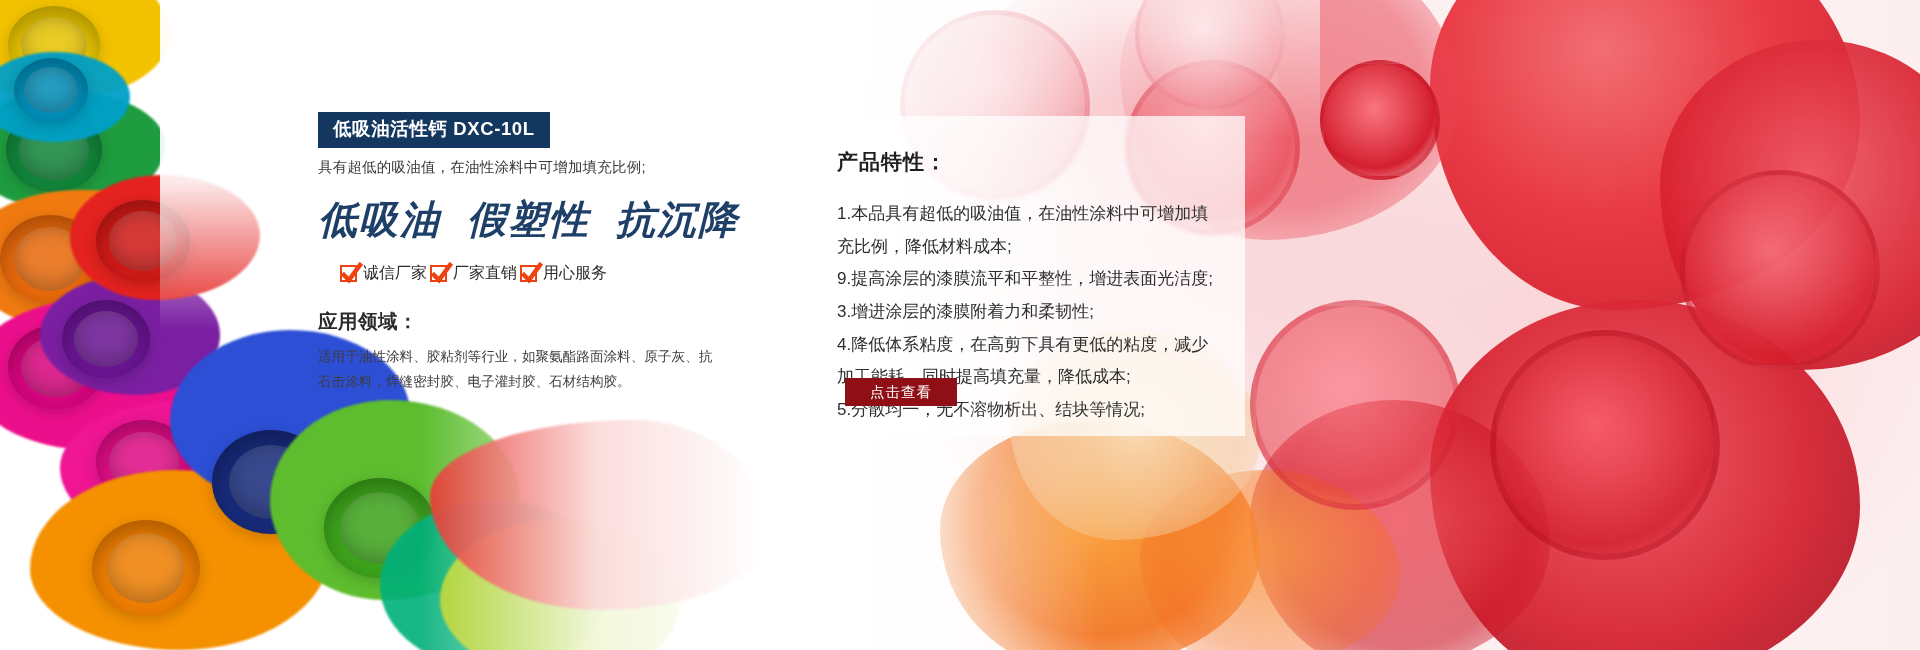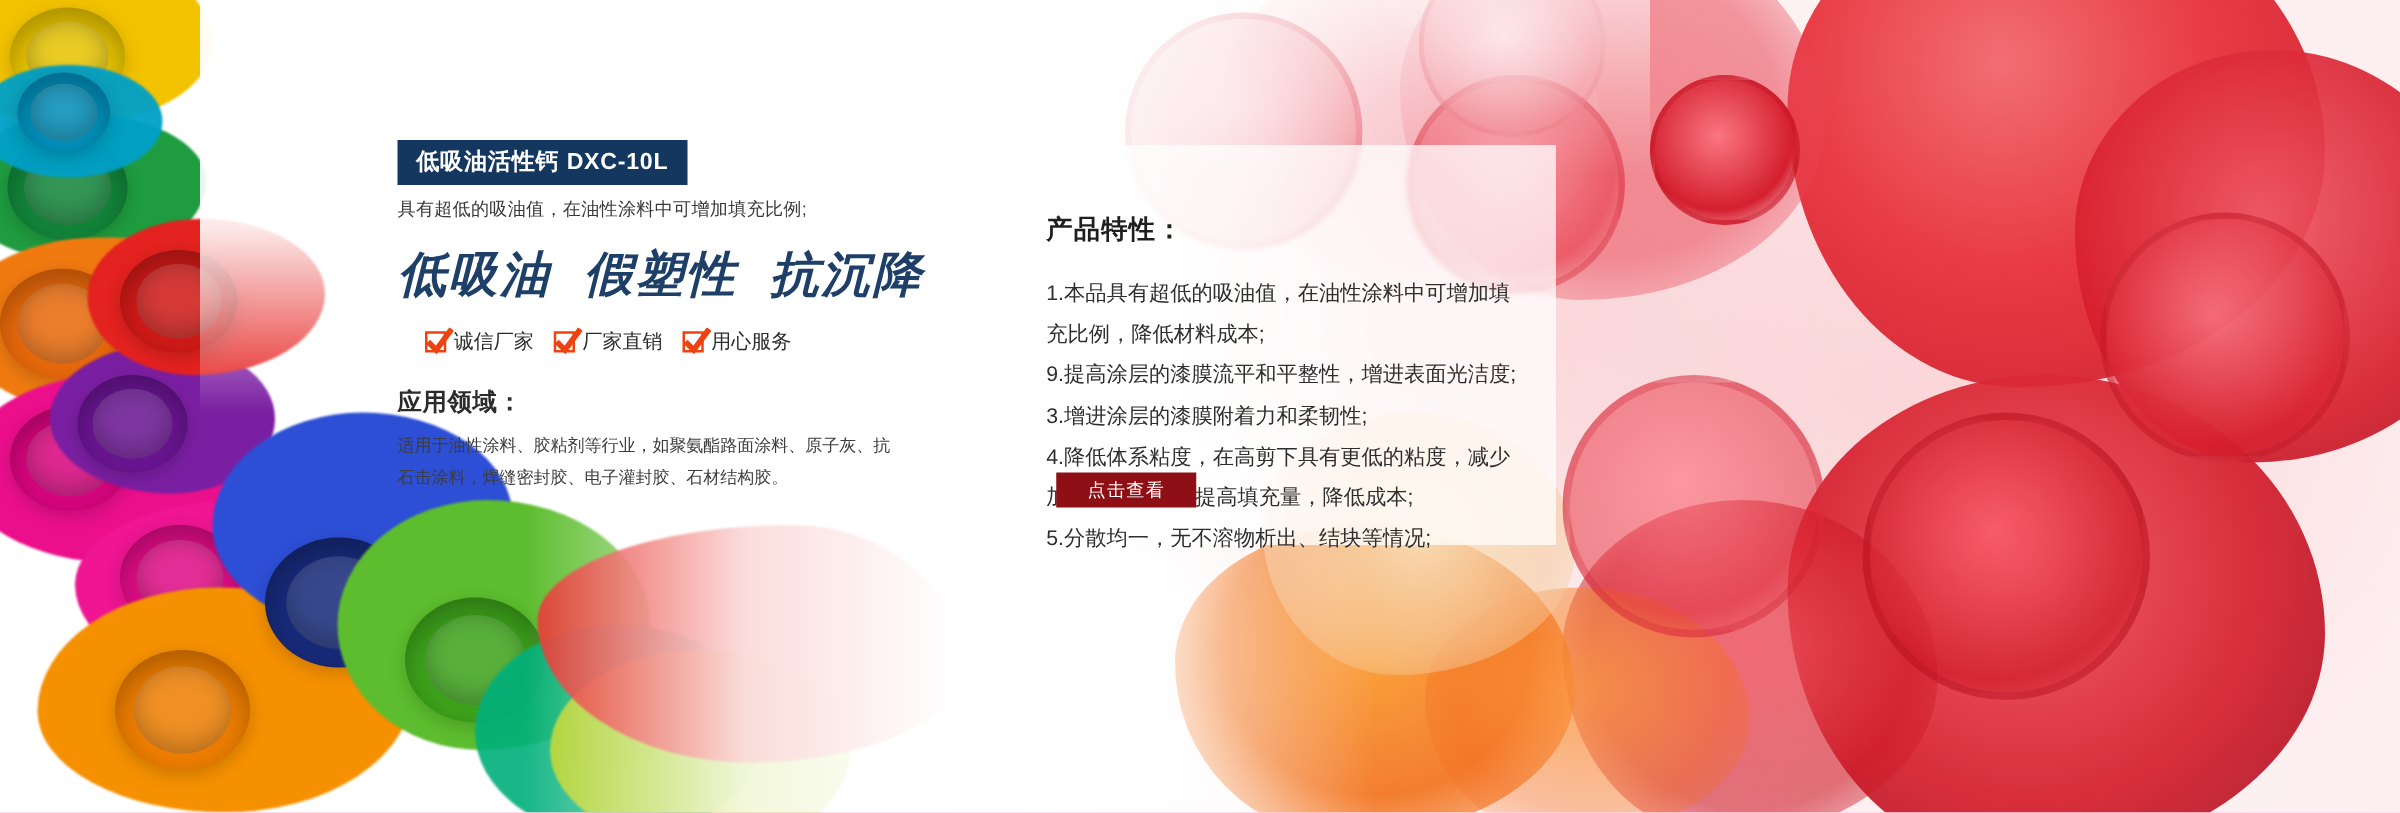--- a/index.html
+++ b/index.html
@@ -5,21 +5,21 @@
   * { box-sizing: border-box; margin: 0; padding: 0; }
   html, body {
     width: 1920px; height: 650px;
     overflow: hidden;
     background: #ffffff;
     font-family: "Liberation Sans", "DejaVu Sans", sans-serif;
   }
   #banner {
     position: relative;
     width: 1920px; height: 650px;
-    background: #f9a8d4;
+    background: #0ea5e9;
     overflow: hidden;
   }
 
   
   .bg-layer { position: absolute; inset: 0; pointer-events: none; }
   .bucket {
     position: absolute;
     border-radius: 50%;
     box-shadow: inset 0 10px 22px rgba(0,0,0,0.28), 0 4px 14px rgba(0,0,0,0.18);
   }
@@ -81,21 +81,21 @@
     white-space: nowrap;
   }
   #headline .hl-word { margin-right: 26px; font-style: italic; }
   #headline .hl-word:last-child { margin-right: 0; }
 
   #features-row {
     margin-top: 16px;
     margin-left: 22px;
     display: flex;
     align-items: center;
-    gap: 16px;
+    gap: 3px;
     white-space: nowrap;
   }
   .feat {
     display: flex;
     align-items: center;
     gap: 6px;
   }
   .check-box {
     position: relative;
     width: 17px; height: 17px;
@@ -132,21 +132,20 @@
     backdrop-filter: blur(2px);
   }
   #panel-inner {
     padding: 32px 30px 0 32px;
   }
   #panel-title {
     font-size: 21px;
     font-weight: bold;
     color: #1f1f1f;
     letter-spacing: 1px;
-    margin-top: 21px;
   }
   #panel-list {
     margin-top: 22px;
     list-style: none;
   }
   #panel-list li {
     font-size: 17px;
     color: #2e2e2e;
     line-height: 1.92;
   }

